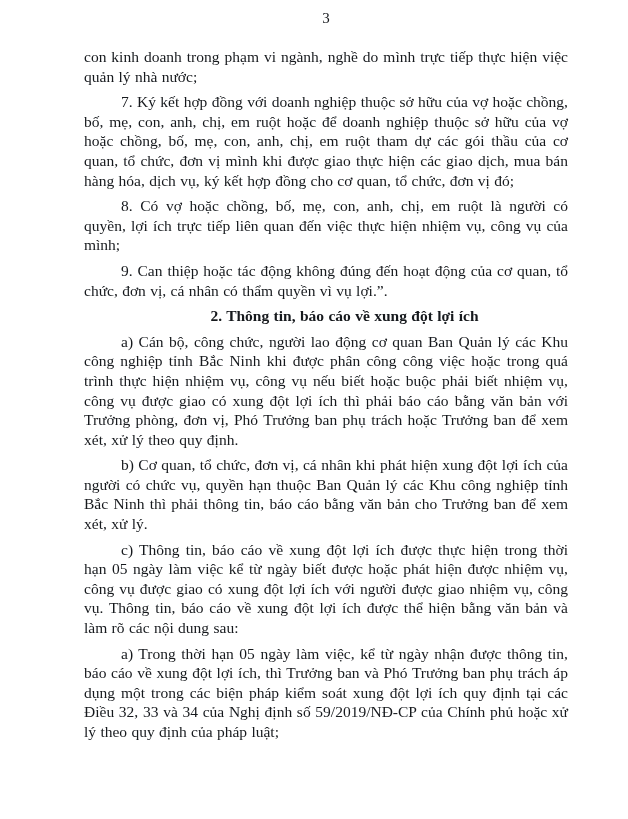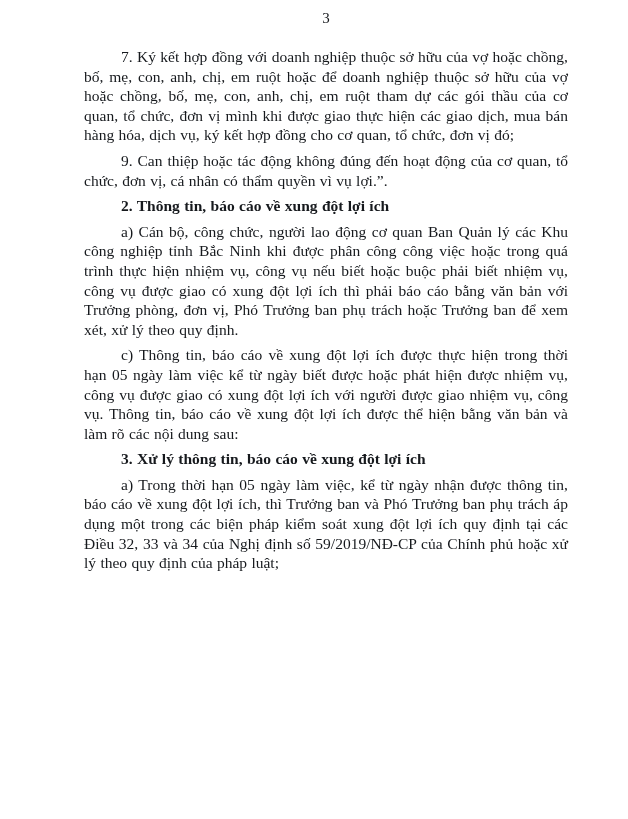--- a/index.html
+++ b/index.html
@@ -34,46 +34,48 @@
     text-align: justify;
     text-indent: 37px;
     margin: 0 0 6px 0;
     word-spacing: 0.5px;
   }
   .para.continuation {
     text-indent: 0;
   }
   .para.heading {
     font-weight: 700;
-    text-align: left;
+    text-align: center;
   }
 </style>
 </head>
 <body>
 
 <div class="page">
   <div class="content">
 
     <div class="page-number">3</div>
 
+    <p class="para continuation">con kinh doanh trong phạm vi ngành, nghề do mình trực tiếp thực hiện việc quản lý nhà nước;</p>
 
     <p class="para">7. Ký kết hợp đồng với doanh nghiệp thuộc sở hữu của vợ hoặc chồng, bố, mẹ, con, anh, chị, em ruột hoặc để doanh nghiệp thuộc sở hữu của vợ hoặc chồng, bố, mẹ, con, anh, chị, em ruột tham dự các gói thầu của cơ quan, tổ chức, đơn vị mình khi được giao thực hiện các giao dịch, mua bán hàng hóa, dịch vụ, ký kết hợp đồng cho cơ quan, tổ chức, đơn vị đó;</p>
 
+    <p class="para">8. Có vợ hoặc chồng, bố, mẹ, con, anh, chị, em ruột là người có quyền, lợi ích trực tiếp liên quan đến việc thực hiện nhiệm vụ, công vụ của mình;</p>
 
     <p class="para">9. Can thiệp hoặc tác động không đúng đến hoạt động của cơ quan, tổ chức, đơn vị, cá nhân có thẩm quyền vì vụ lợi.”.</p>
 
     <p class="para heading">2. Thông tin, báo cáo về xung đột lợi ích</p>
 
     <p class="para">a) Cán bộ, công chức, người lao động cơ quan Ban Quản lý các Khu công nghiệp tỉnh Bắc Ninh khi được phân công công việc hoặc trong quá trình thực hiện nhiệm vụ, công vụ nếu biết hoặc buộc phải biết nhiệm vụ, công vụ được giao có xung đột lợi ích thì phải báo cáo bằng văn bản với Trưởng phòng, đơn vị, Phó Trưởng ban phụ trách hoặc Trưởng ban để xem xét, xử lý theo quy định.</p>
 
+    <p class="para">b) Cơ quan, tổ chức, đơn vị, cá nhân khi phát hiện xung đột lợi ích của người có chức vụ, quyền hạn thuộc Ban Quản lý các Khu công nghiệp tỉnh Bắc Ninh thì phải thông tin, báo cáo bằng văn bản cho Trưởng ban để xem xét, xử lý.</p>
 
     <p class="para">c) Thông tin, báo cáo về xung đột lợi ích được thực hiện trong thời hạn 05 ngày làm việc kể từ ngày biết được hoặc phát hiện được nhiệm vụ, công vụ được giao có xung đột lợi ích với người được giao nhiệm vụ, công vụ. Thông tin, báo cáo về xung đột lợi ích được thể hiện bằng văn bản và làm rõ các nội dung sau:</p>
 
 
 
 
 
-    <p class="para heading">3. Xử lý thông tin, báo cáo về xung đột lợi ích</p>
 
     <p class="para">a) Trong thời hạn 05 ngày làm việc, kể từ ngày nhận được thông tin, báo cáo về xung đột lợi ích, thì Trưởng ban và Phó Trưởng ban phụ trách áp dụng một trong các biện pháp kiểm soát xung đột lợi ích quy định tại các Điều 32, 33 và 34 của Nghị định số 59/2019/NĐ-CP của Chính phủ hoặc xử lý theo quy định của pháp luật;</p>
 
   </div>
 </div>
 
 </body></html>

